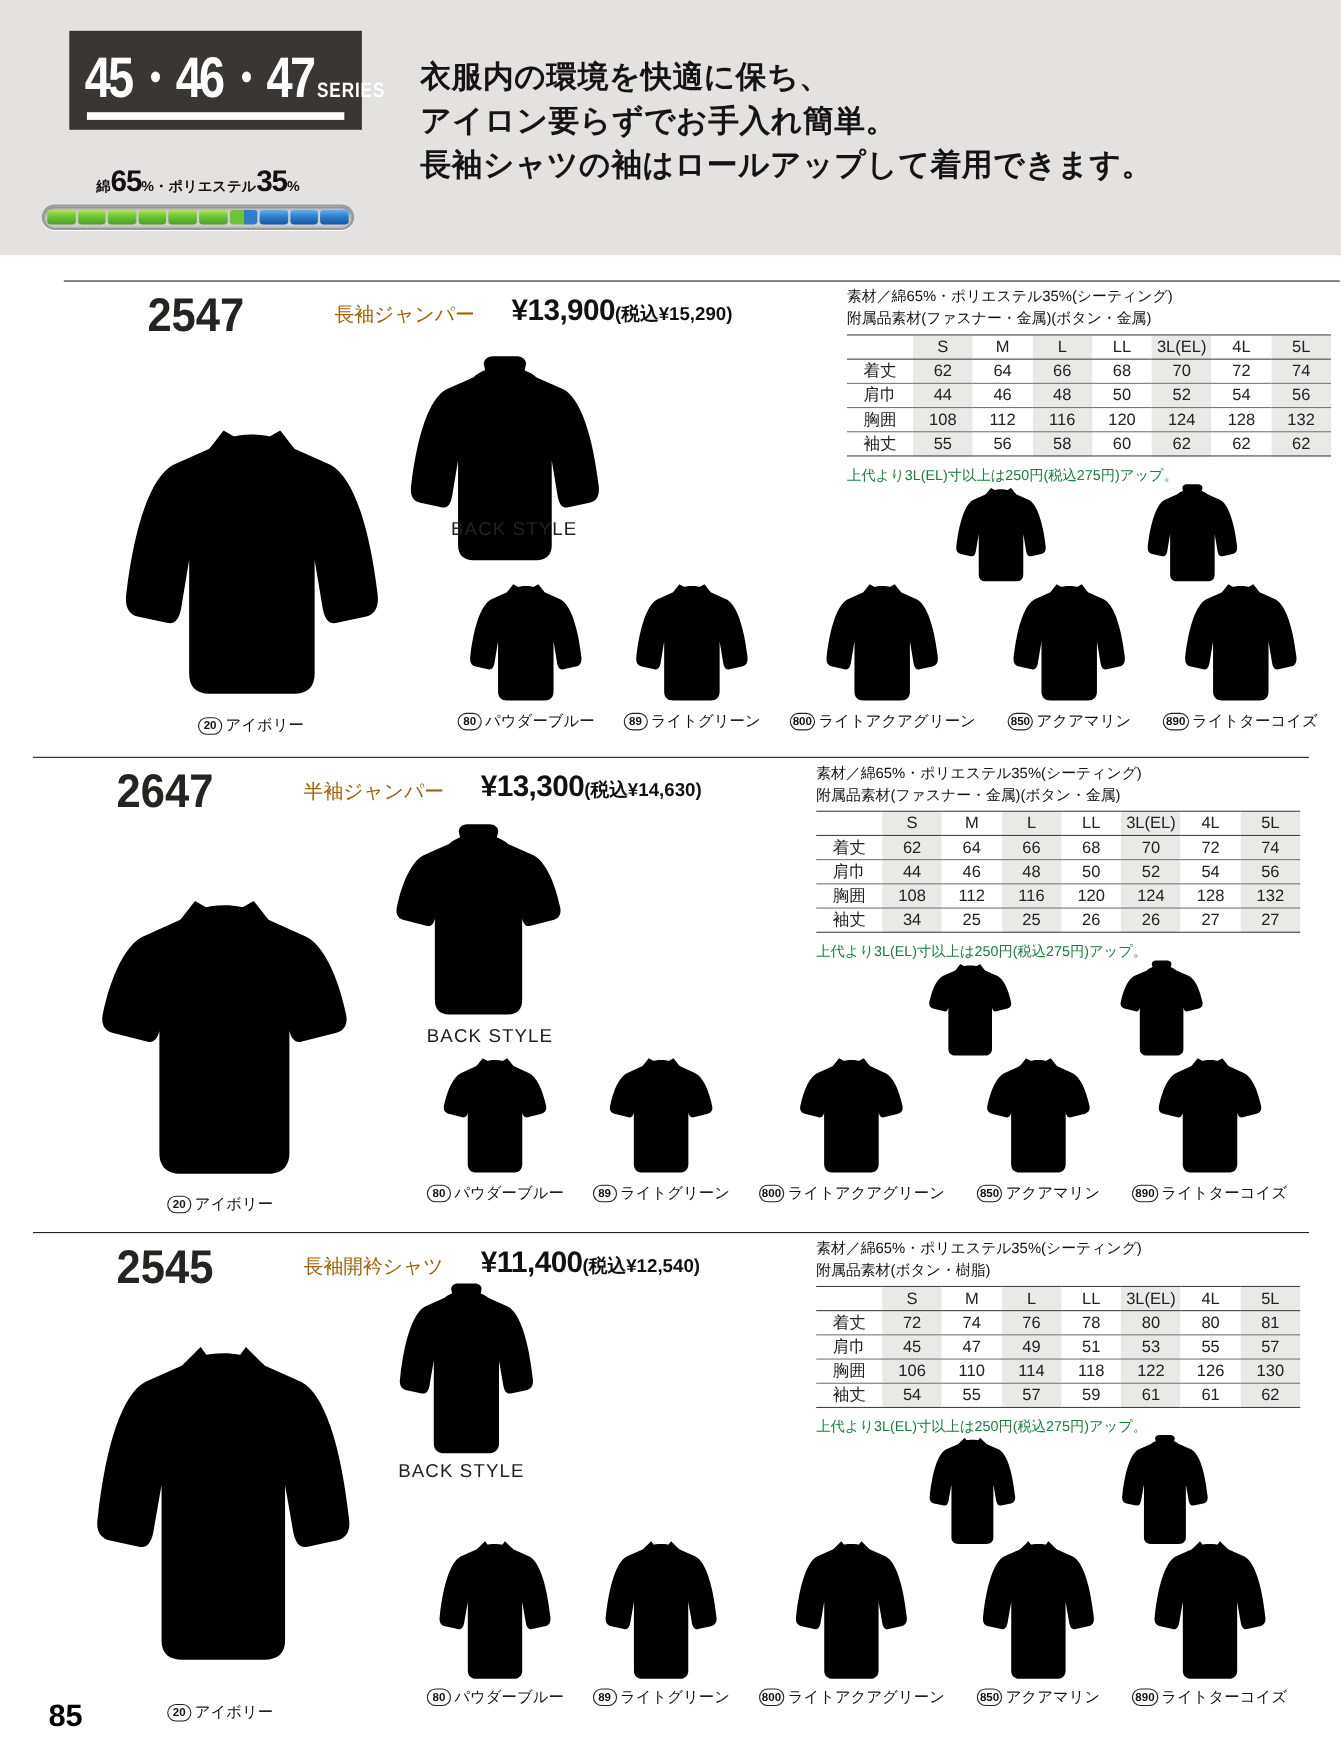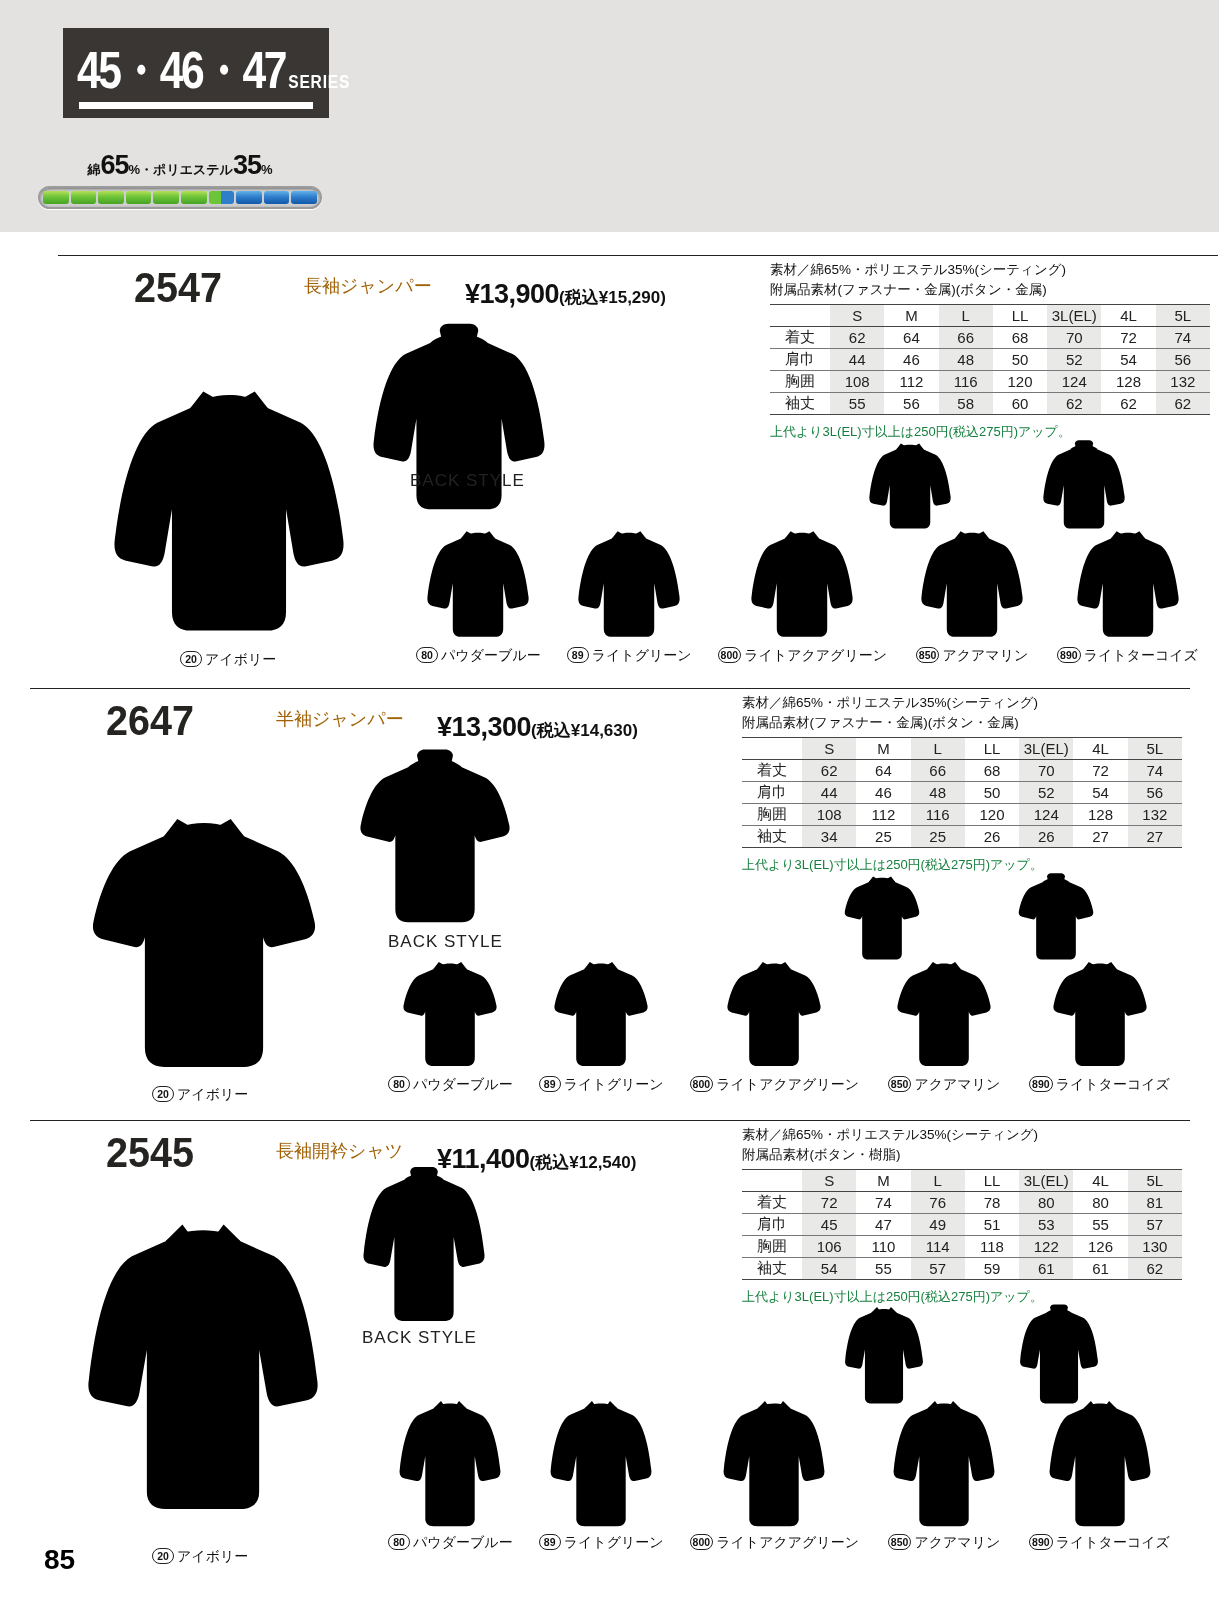--- a/index.html
+++ b/index.html
@@ -28,21 +28,21 @@
   .seg.b{background:linear-gradient(180deg,#62b1e8 0%,#2f7ecb 45%,#1257ab 100%);}
   .seg.gb{background:linear-gradient(90deg,#6cc438 0 50%,#2f7ecb 50% 100%);}
   .headline{left:382px;top:50px;font-size:28px;font-weight:800;color:#141414;line-height:40px;letter-spacing:0.5px;}
 
   
   .sec{left:0;width:1219px;}
   .sec-rule{position:absolute;left:30px;top:0;width:1160px;height:0;border-top:1.5px solid #222;}
   .p-code{position:absolute;left:106px;top:8px;font-size:43px;font-weight:800;color:#262421;
     letter-spacing:0px;transform:scaleX(0.92);transform-origin:left top;}
   .p-name{position:absolute;left:276px;top:19px;font-size:18px;color:#a16207;}
-  .p-price{position:absolute;left:437px;top:24px;white-space:nowrap;}
+  .p-price{position:absolute;left:437px;top:12px;white-space:nowrap;}
   .p-price .main{font-size:27px;font-weight:800;color:#111;letter-spacing:-0.5px;}
   .p-price .tax{font-size:17px;font-weight:700;color:#111;}
   .p-mat{position:absolute;left:742px;top:5px;font-size:13.5px;color:#111;line-height:20px;}
 
   table.size-table{position:absolute;left:742px;top:49px;width:440px;border-collapse:collapse;
     font-size:15px;color:#222;table-layout:fixed;border-top:1.5px solid #444;border-bottom:1.5px solid #444;}
   table.size-table th,table.size-table td{font-weight:400;text-align:center;height:21px;padding:0;}
   table.size-table thead tr{border-bottom:1px solid #444;}
   table.size-table tbody tr{border-bottom:1px solid #777;}
   table.size-table tbody tr:last-child{border-bottom:none;}
@@ -121,20 +121,25 @@
     <div class="seg g"></div>
     <div class="seg g"></div>
     <div class="seg g"></div>
     <div class="seg g"></div>
     <div class="seg gb"></div>
     <div class="seg b"></div>
     <div class="seg b"></div>
     <div class="seg b"></div>
   </div>
 
+  <div class="abs headline">
+    <div>衣服内の環境を快適に保ち、</div>
+    <div>アイロン要らずでお手入れ簡単。</div>
+    <div>長袖シャツの袖はロールアップして着用できます。</div>
+  </div>
 </div>
 
 <div class="abs sec" style="top:255px;height:433px;margin-left:28px;">
   <div class="sec-rule"></div>
   <div class="p-code">2547</div>
   <div class="p-name">長袖ジャンパー</div>
   <div class="p-price">
     <span class="main">¥13,900</span><span class="tax">(税込¥15,290)</span>
   </div>
   <div class="p-mat">

